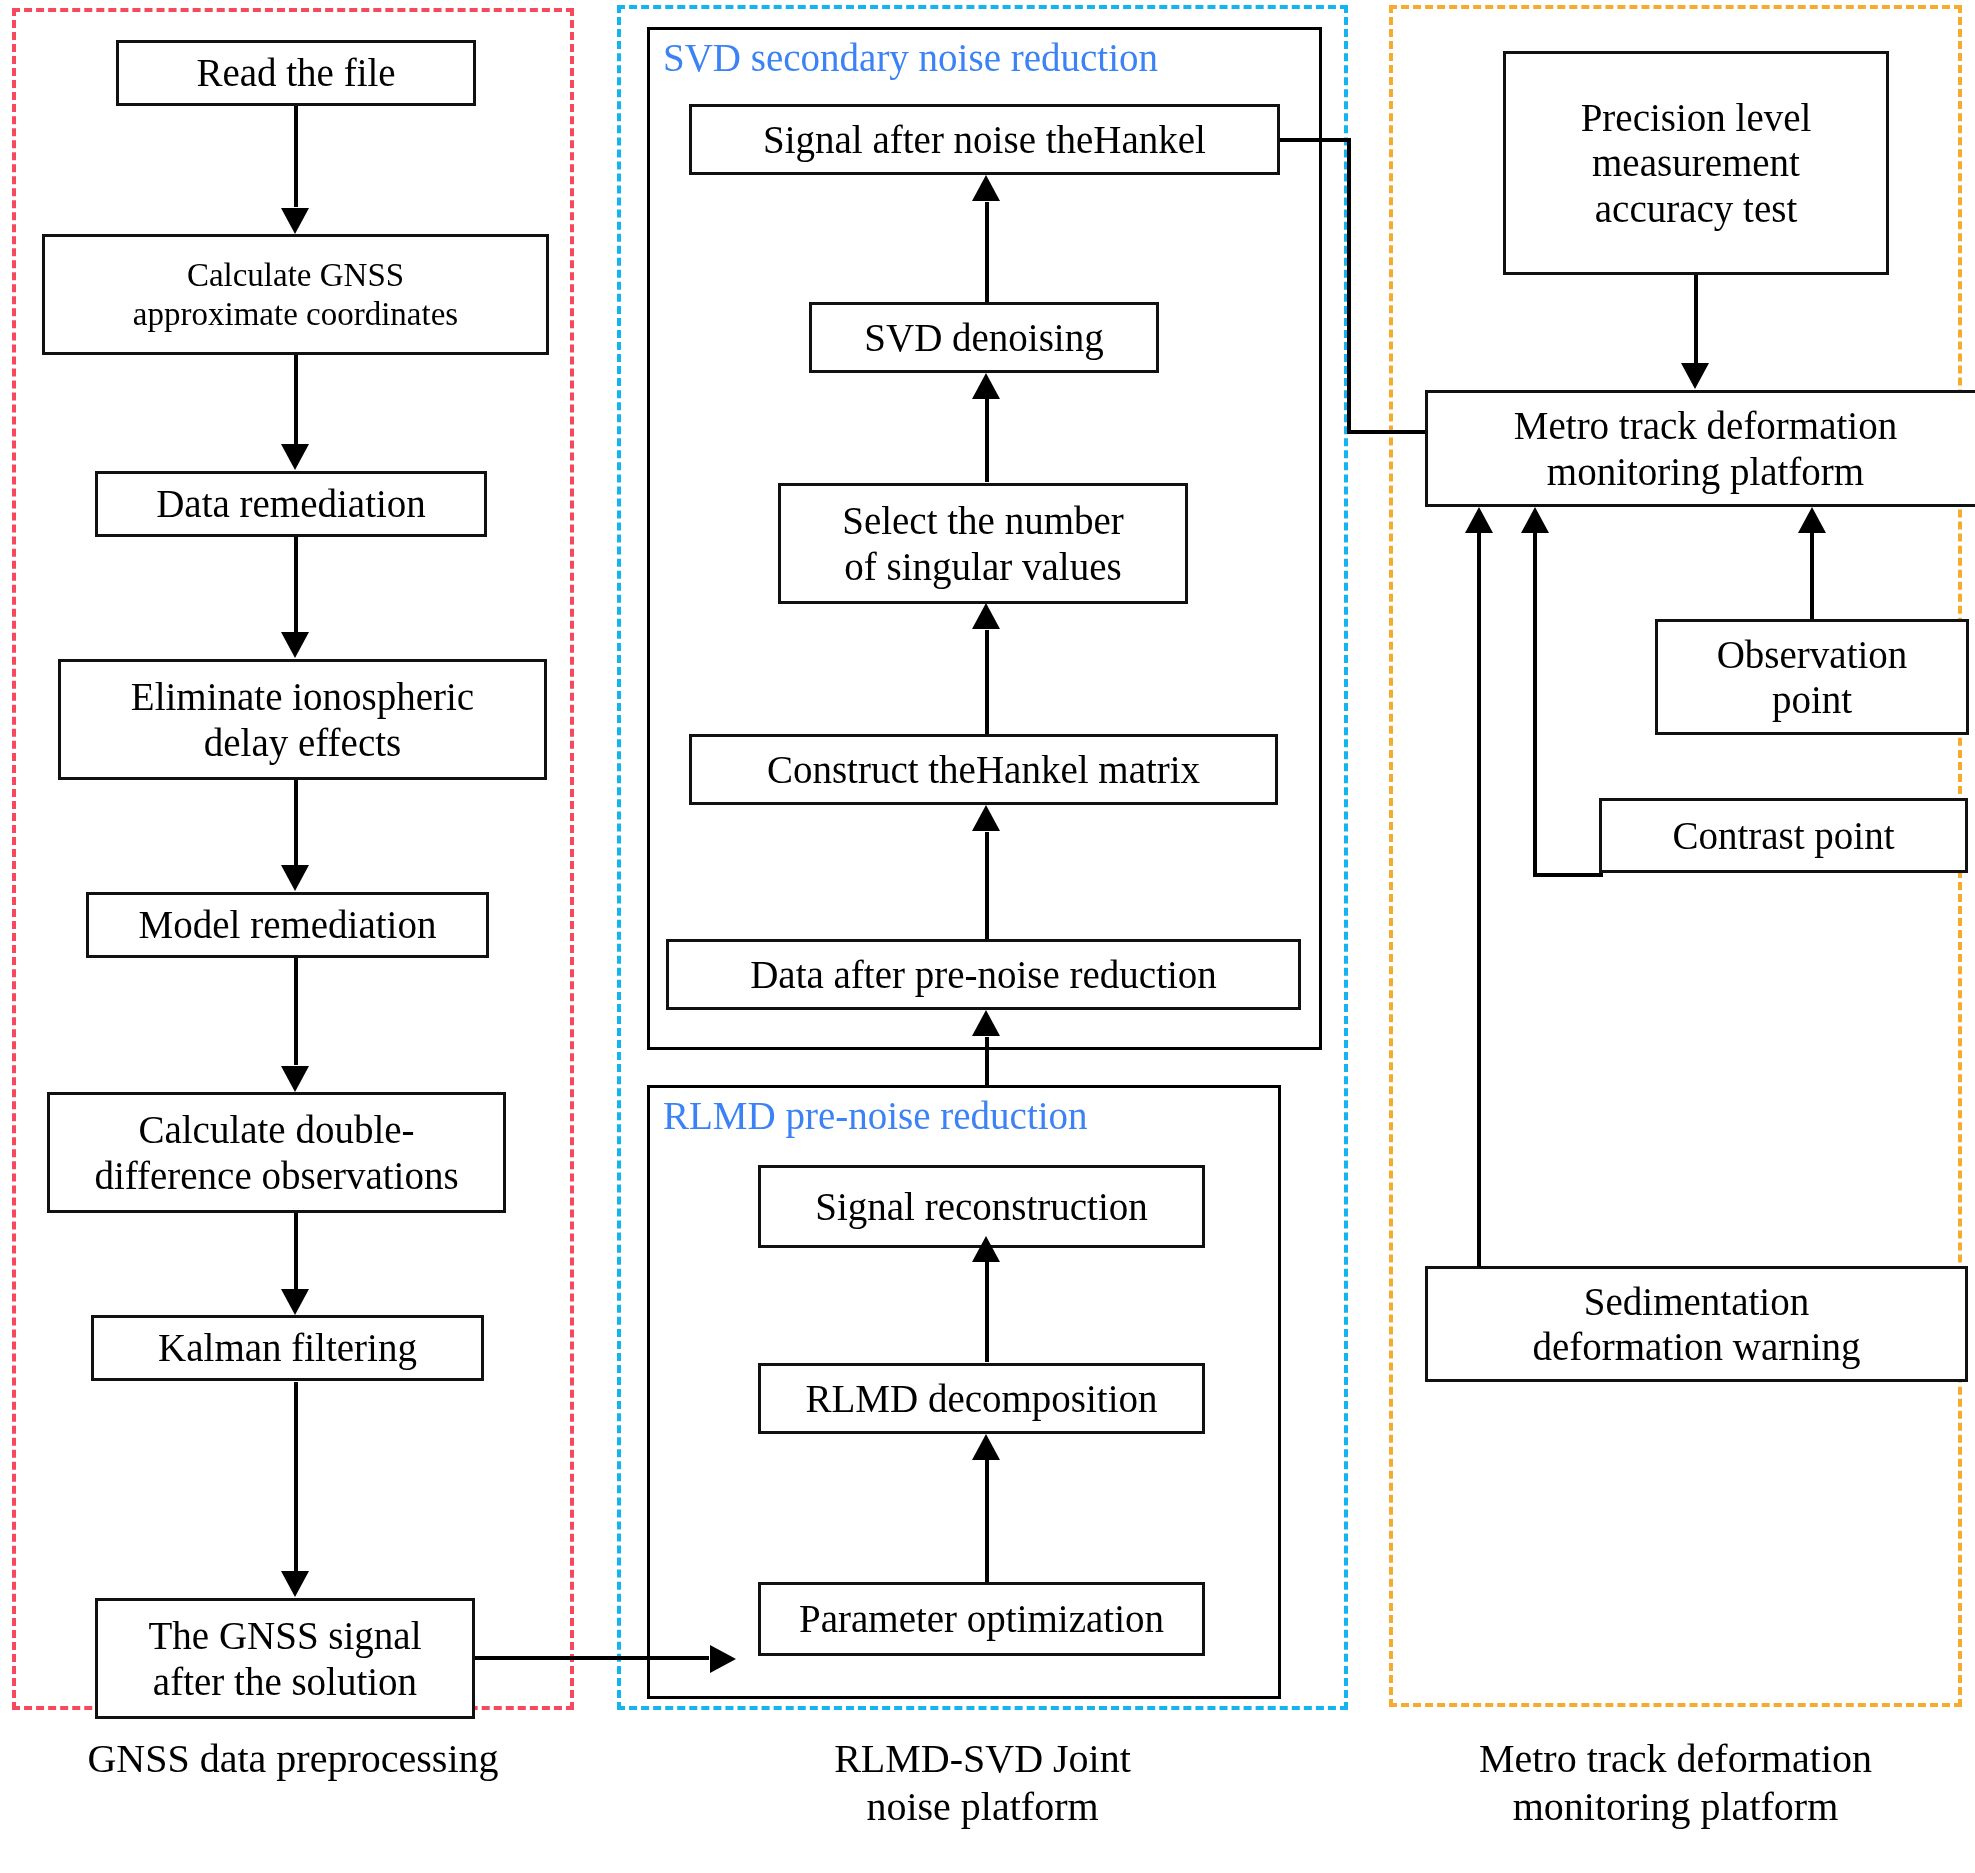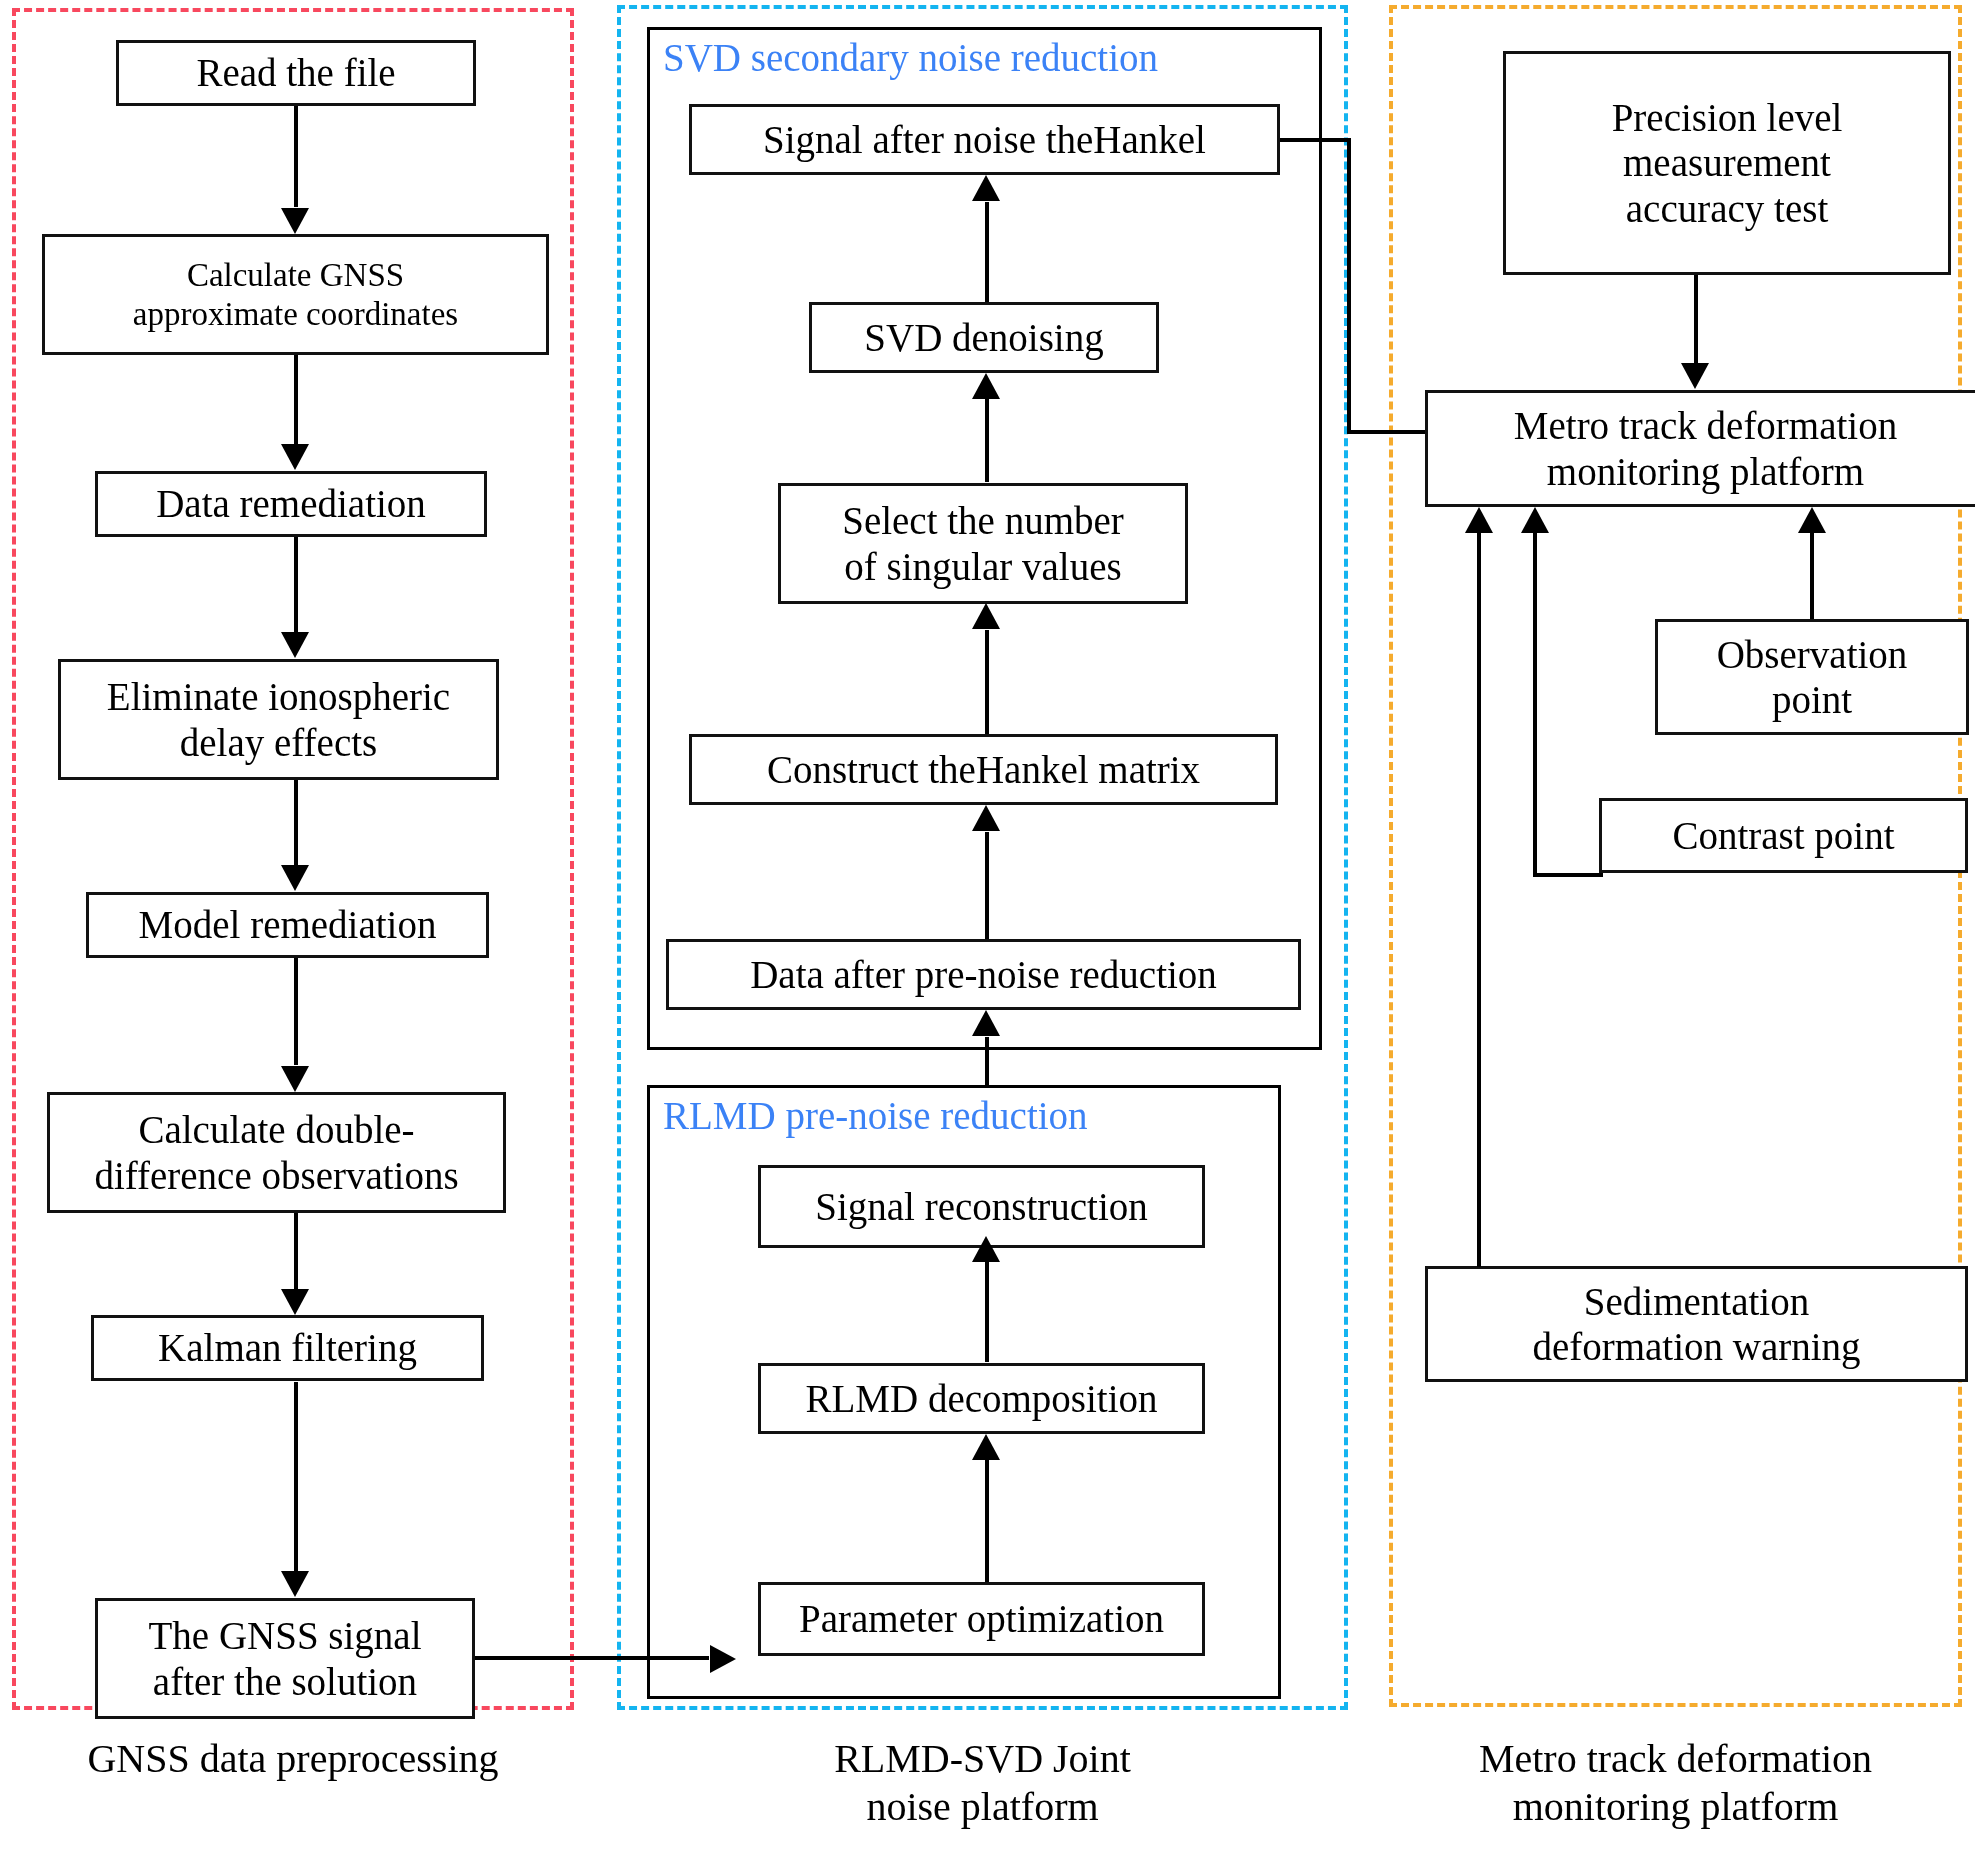--- a/index.html
+++ b/index.html
@@ -102,21 +102,21 @@
   <div class="group blue" style="left:617px;top:4.8px;   width:731px; height:1705px;"></div>
   <div class="group orange" style="left:1389px;top:4.8px;   width:573px;  height:1702px;"></div>
 
   <div class="box" style="left:116px; top:40px;  width:360px; height:66px; font-size:39px;">Read the file</div>
 
   <div class="box" style="left:42px;  top:234px; width:507px; height:121px; font-size:33px;">Calculate GNSS
 approximate coordinates</div>
 
   <div class="box" style="left:95px; top:471px; width:392px; height:66px; font-size:39px;">Data remediation</div>
 
-  <div class="box" style="left:58px;  top:659px;width:441px; height:121px; font-size:39px;">Eliminate ionospheric
+  <div class="box" style="left:58px;  top:659px;width:489px; height:121px; font-size:39px;">Eliminate ionospheric
 delay effects</div>
 
   <div class="box" style="left:86px; top:892px;width:403px; height:66px; font-size:39px;">Model remediation</div>
 
   <div class="box" style="left:47px;  top:1092px;width:459px; height:121px; font-size:39px;">Calculate double-
 difference observations</div>
 
   <div class="box" style="left:91px; top:1315px;width:393px; height:66px; font-size:39px;">Kalman filtering</div>
 
   <div class="box" style="left:95px; top:1598px;width:380px; height:121px; font-size:39px;">The GNSS signal
@@ -193,21 +193,21 @@
   <div class="vline" style="left:985px; top:1037px; width:4.2px; height:48px;"></div>
 
   <div class="hline" style="left:1280px; top:138px;  width:71px; height:4.2px;"></div>
   <div class="vline" style="left:1347px; top:138px;  width:4.2px;   height:296px;"></div>
   <div class="hline" style="left:1347px; top:430px;  width:78px; height:4.2px;"></div>
   <div class="arrow-right" style="left:1426px; top:419px;"></div>
 
   <div class="caption" style="left:617px; top:1735px; width:731px; font-size:40px;">RLMD-SVD Joint
 noise platform</div>
 
-  <div class="box" style="left:1503px; top:51px;  width:448px; height:224px; font-size:39px;">Precision level
+  <div class="box" style="left:1503px; top:51px;  width:386px; height:224px; font-size:39px;">Precision level
 measurement
 accuracy test</div>
 
   <div class="box" style="left:1425px; top:390px; width:561px; height:117px; font-size:39px;">Metro track deformation
 monitoring platform</div>
 
   <div class="box" style="left:1655px; top:619px;width:314px; height:116px; font-size:39px;">Observation
 point</div>
 
   <div class="box" style="left:1599px; top:798px;width:369px; height:75px; font-size:39px;">Contrast point</div>

